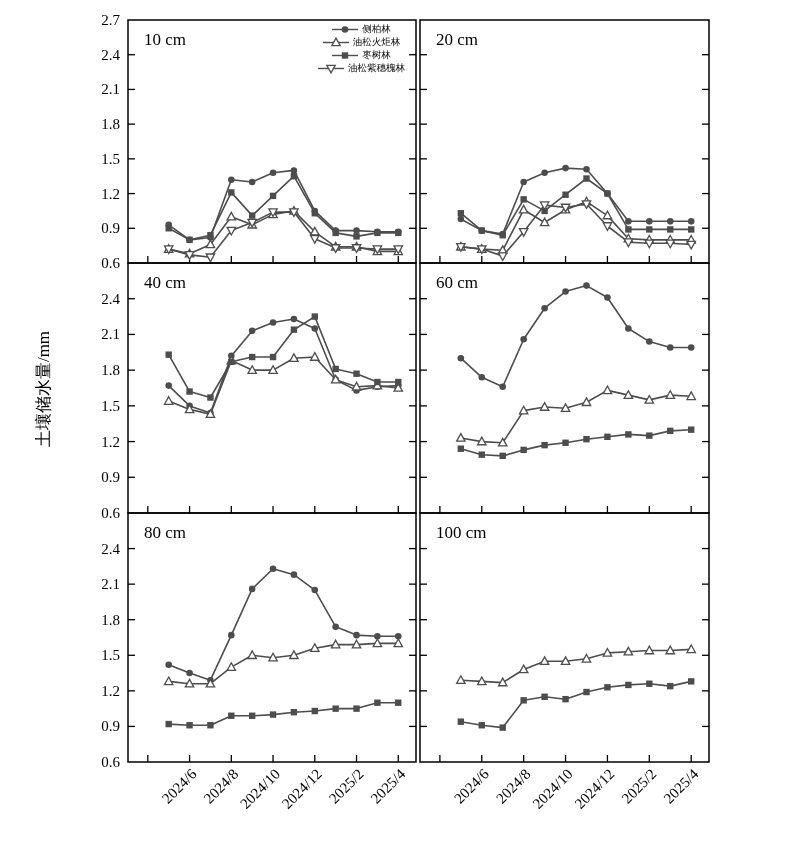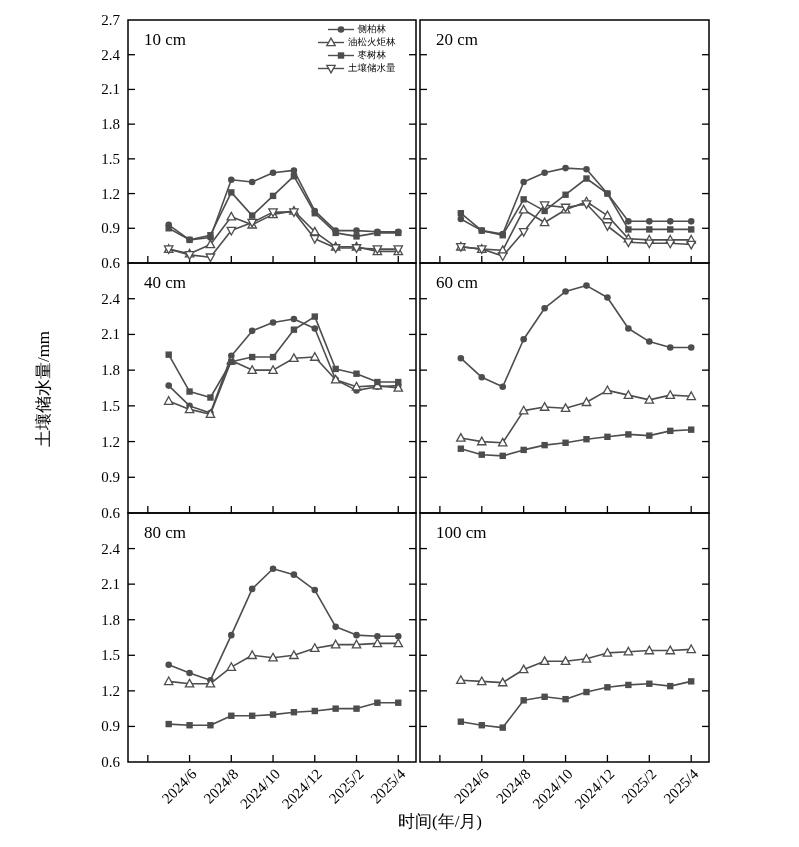--- a/index.html
+++ b/index.html
@@ -522,21 +522,20 @@
           <rect x="583.2891304347826" y="688.8428571428572" width="6.4" height="6.4" fill="#4d4d4d"></rect>
           <rect x="604.2311594202897" y="684.0999999999999" width="6.4" height="6.4" fill="#4d4d4d"></rect>
           <rect x="625.173188405797" y="681.7285714285714" width="6.4" height="6.4" fill="#4d4d4d"></rect>
           <rect x="646.1152173913042" y="680.5428571428571" width="6.4" height="6.4" fill="#4d4d4d"></rect>
           <rect x="667.0572463768115" y="682.9142857142857" width="6.4" height="6.4" fill="#4d4d4d"></rect>
           <rect x="687.9992753623187" y="678.1714285714286" width="6.4" height="6.4" fill="#4d4d4d"></rect>
         </g>
       </g>
     </svg>
   <div class="ylabel">土壤储水量/mm</div>
-  <div class="xlabel">时间(年/月)</div>
   <div class="legend" id="legend">
       <div class="legend-item">
         <svg width="26" height="11">
           <line x1="0" y1="5.5" x2="26" y2="5.5" stroke="#4d4d4d" stroke-width="1.4"></line>
           <circle cx="13" cy="5.5" r="3.3" fill="#4d4d4d"></circle>
         </svg>
         <span>侧柏林</span>
       </div>
       <div class="legend-item">
         <svg width="26" height="11">
@@ -550,16 +549,16 @@
           <line x1="0" y1="5.5" x2="26" y2="5.5" stroke="#4d4d4d" stroke-width="1.4"></line>
           <rect x="9.8" y="2.3" width="6.4" height="6.4" fill="#4d4d4d"></rect>
         </svg>
         <span>枣树林</span>
       </div>
       <div class="legend-item">
         <svg width="26" height="11">
           <line x1="0" y1="5.5" x2="26" y2="5.5" stroke="#4d4d4d" stroke-width="1.4"></line>
           <path d="M13 9.9 L17.2 2.3 L8.8 2.3 Z" fill="#ffffff" stroke="#4d4d4d" stroke-width="1.3"></path>
         </svg>
-        <span>土壤储水量</span>
+        <span>油松紫穗槐林</span>
       </div>
     </div>
 </div>
 
 </body></html>

